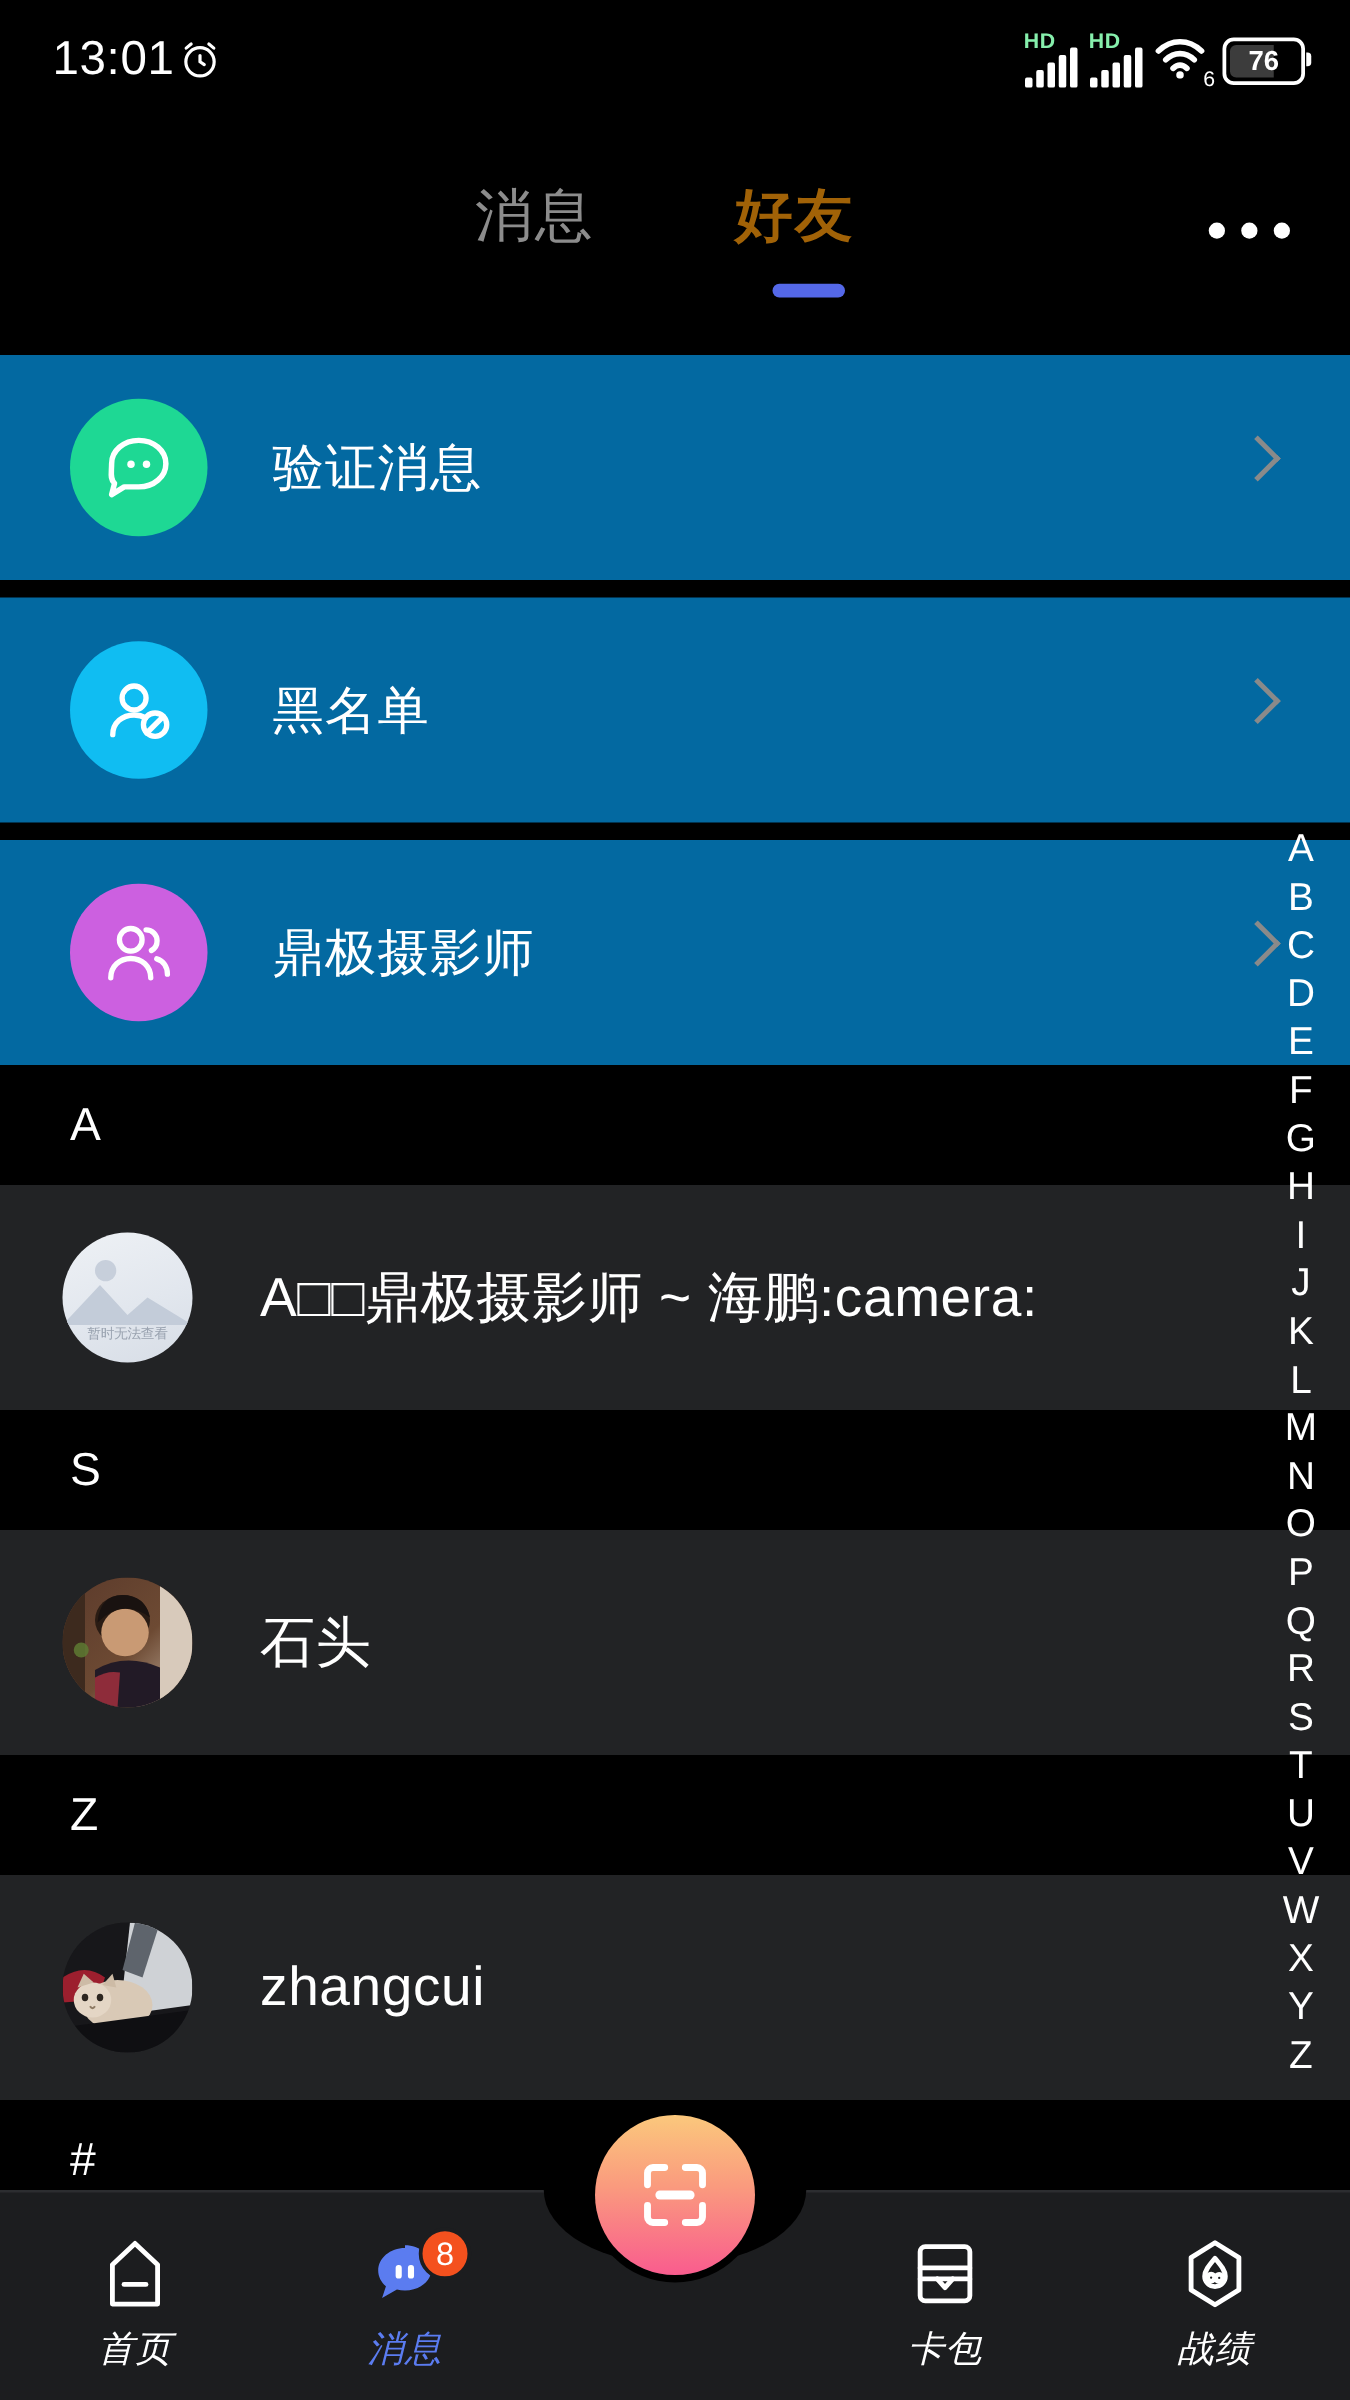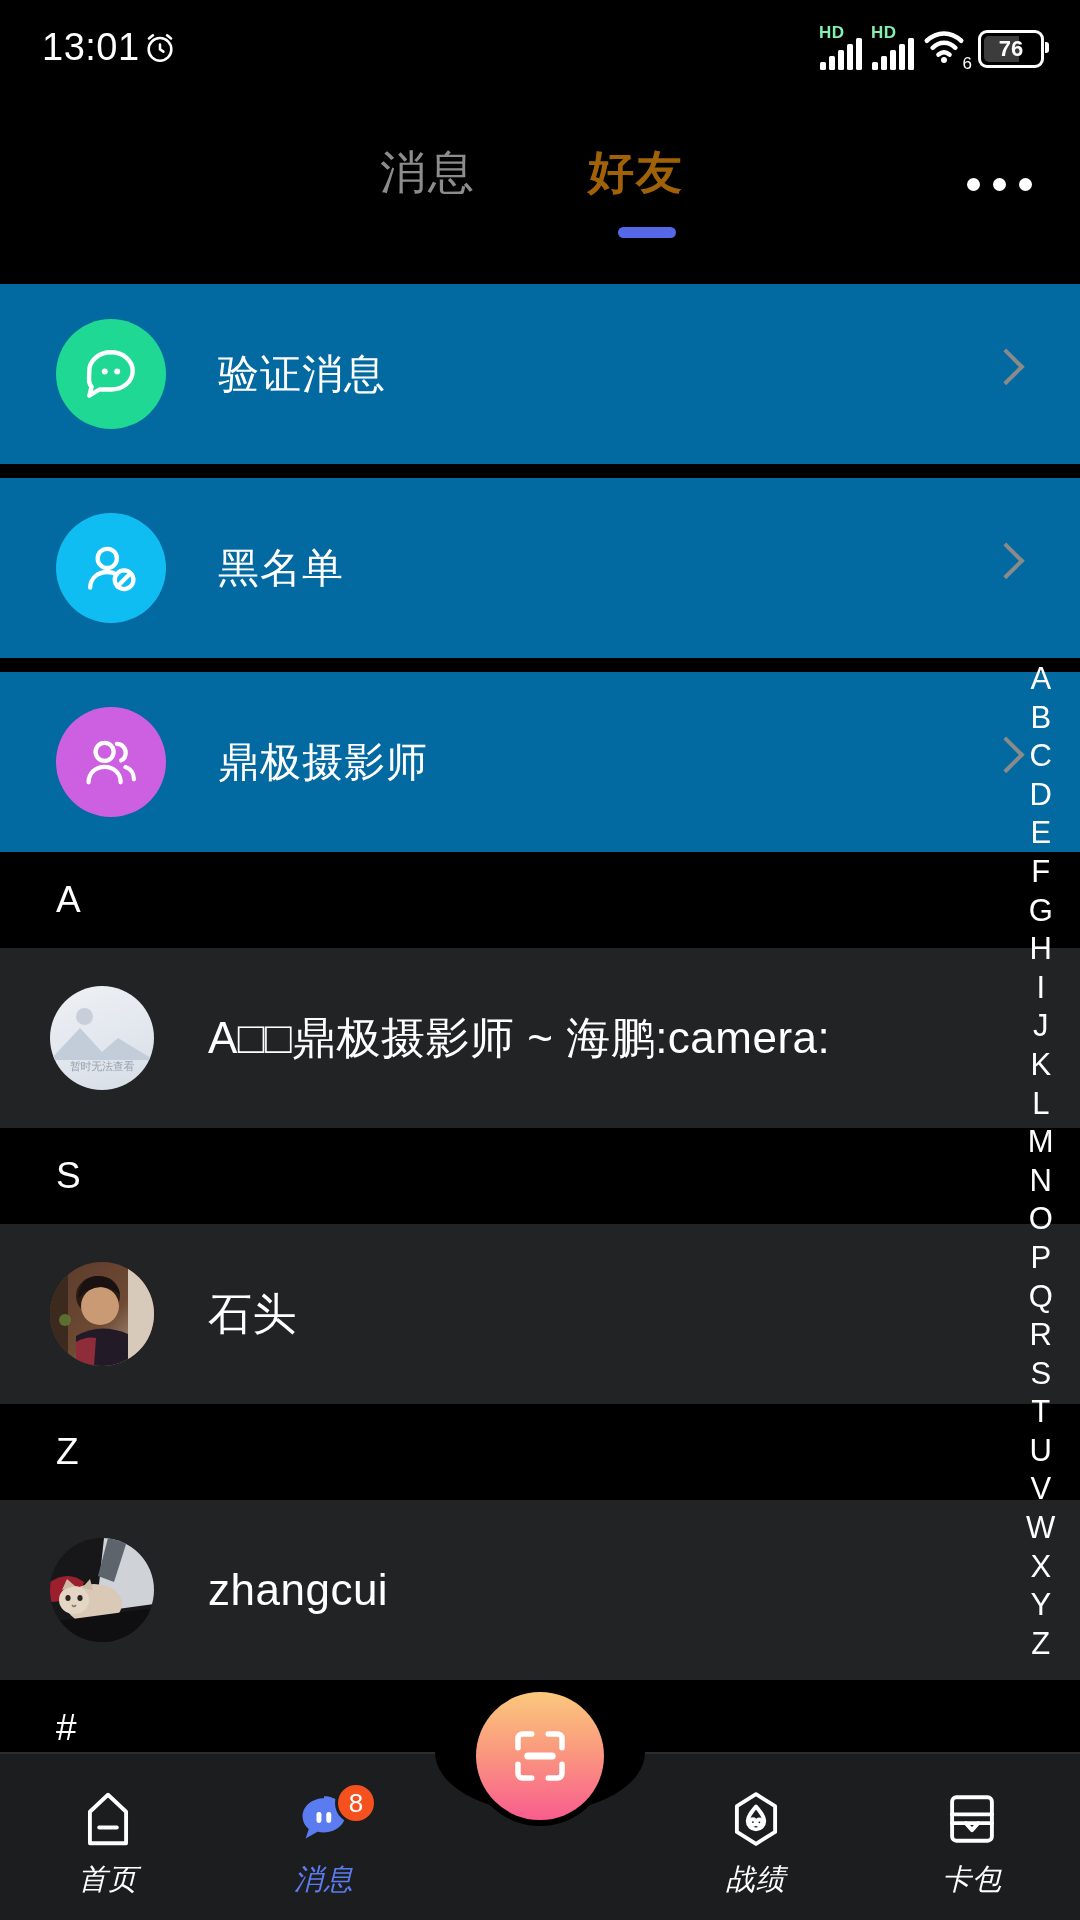--- a/index.html
+++ b/index.html
@@ -567,36 +567,36 @@
             <path d="M20 15v3.4a1.6 1.6 0 0 1-1.6 1.6H15"></path>
             <path d="M9 20H5.6A1.6 1.6 0 0 1 4 18.4V15"></path>
             <path d="M7.6 12h8.8" stroke-width="2.6"></path>
           </svg>
         </div>
       </div>
 
       <div class="nav-item">
         <div class="nav-icon">
           <svg width="62" height="62" viewBox="0 0 24 24" fill="none" stroke="#fff" stroke-width="1.5" stroke-linejoin="round">
+            <rect x="4.3" y="3.6" width="15.4" height="16.8" rx="1.6"></rect>
+            <path d="M4.3 10.2h15.4" stroke-linecap="round"></path>
+            <path d="M4.3 13.6h15.4" stroke-linecap="round"></path>
+            <path d="M9.6 13.6 12 16.3l2.4-2.7" stroke-linecap="round"></path>
+          </svg>
+        </div>
+        <div class="nav-label">卡包</div>
+      </div>
+
+      <div class="nav-item">
+        <div class="nav-icon">
+          <svg width="62" height="62" viewBox="0 0 24 24" fill="none" stroke="#fff" stroke-width="1.5" stroke-linejoin="round">
             <path d="M12 2.4 19.4 7v10L12 21.6 4.6 17V7z"></path>
             <path d="M12 7.2c2 2.4 3.2 3.9 3.2 5.6A3.2 3.2 0 0 1 12 16a3.2 3.2 0 0 1-3.2-3.2c0-1.7 1.2-3.2 3.2-5.6z"></path>
             <circle cx="10.8" cy="13.2" r="1.1"></circle>
             <circle cx="13.3" cy="13.3" r="1.1"></circle>
           </svg>
         </div>
         <div class="nav-label">战绩</div>
       </div>
-
-      <div class="nav-item">
-        <div class="nav-icon">
-          <svg width="62" height="62" viewBox="0 0 24 24" fill="none" stroke="#fff" stroke-width="1.5" stroke-linejoin="round">
-            <rect x="4.3" y="3.6" width="15.4" height="16.8" rx="1.6"></rect>
-            <path d="M4.3 10.2h15.4" stroke-linecap="round"></path>
-            <path d="M4.3 13.6h15.4" stroke-linecap="round"></path>
-            <path d="M9.6 13.6 12 16.3l2.4-2.7" stroke-linecap="round"></path>
-          </svg>
-        </div>
-        <div class="nav-label">卡包</div>
-      </div>
     </div>
   </div>
 
 </div>
 
 </body></html>

